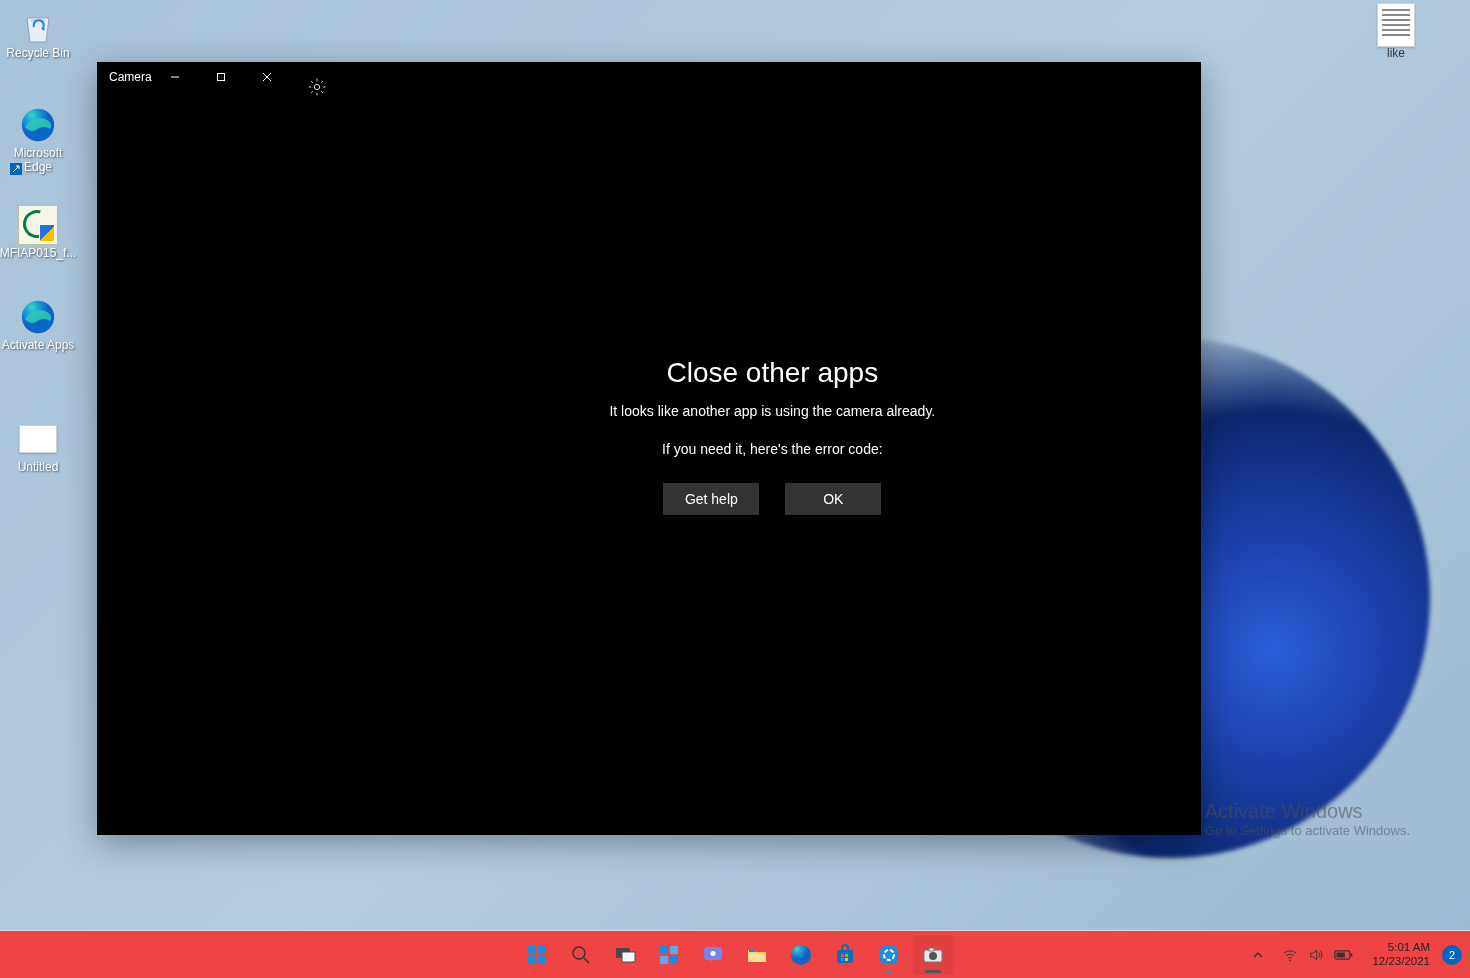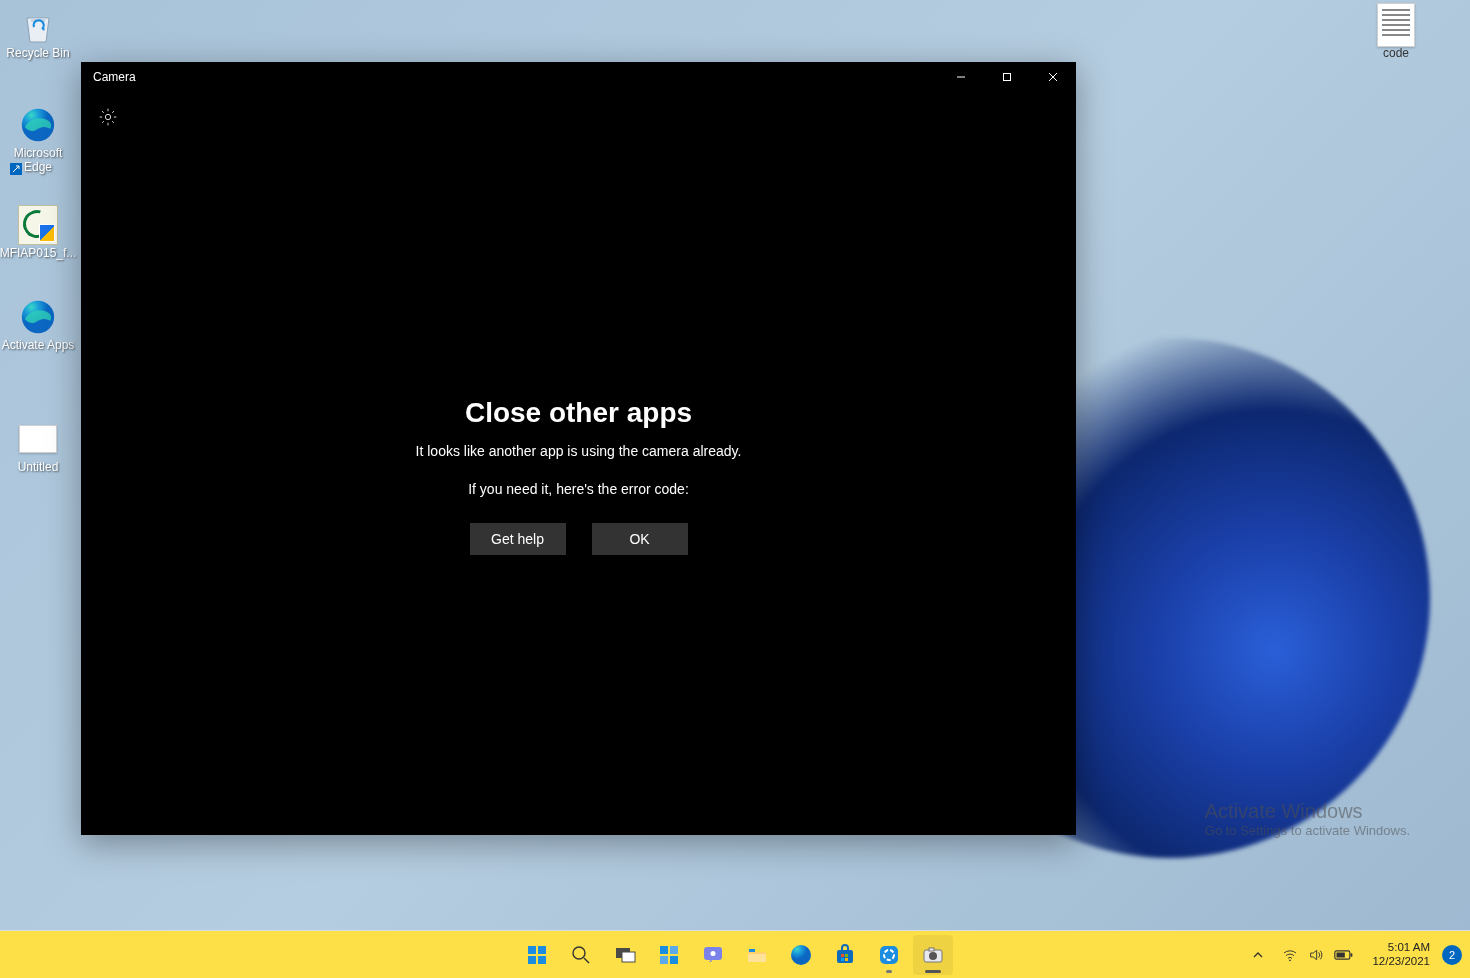--- a/index.html
+++ b/index.html
@@ -53,26 +53,26 @@
     
     .file-rect { width: 38px; height: 44px; background: #fff; border: 1px solid #d0d0d0; box-shadow: 0 1px 2px rgba(0,0,0,0.2); }
     .file-lines { width: 38px; height: 44px; background: #fff; border: 1px solid #d0d0d0; box-shadow: 0 1px 2px rgba(0,0,0,0.2); display:flex; flex-direction:column; gap:3px; padding:5px 4px; }
     .file-lines div { height:2px; background:#888; }
     .mfp-icon { width:40px; height:40px; background:#f5f5e8; border:1px solid #c0c0a0; position:relative; }
     .mfp-icon::before { content:""; position:absolute; left:4px; top:4px; width:22px; height:22px; border:3px solid #0a7a3a; border-radius:50%; border-right-color:transparent; transform:rotate(-30deg);}
     .mfp-icon::after { content:""; position:absolute; right:2px; bottom:2px; width:14px; height:16px; background:linear-gradient(135deg,#1a73e8 0 50%,#fbbc04 50% 100%); border:1px solid #fff;}
     
     .app-window {
       position: absolute;
-      left: 81px; top: 62px;
-      width: 995px; height: 773px;
+      left: 97px; top: 62px;
+      width: 1104px; height: 773px;
       background: #000;
       box-shadow: 0 8px 32px rgba(0,0,0,0.35);
       z-index: 2;
-      display: flex; flex-direction: column;
+      display: flex; 
     }
     .titlebar {
       height: 30px;
       display: flex; align-items: center;
       padding-left: 12px;
       color: #fff;
       font-size: 12px;
     }
     .title-controls {
       margin-left: auto;
@@ -93,21 +93,21 @@
     }
     .camera-body {
       flex: 1;
       display: flex;
       flex-direction: column;
       align-items: center;
       justify-content: center;
       color: #fff;
       padding-bottom: 60px;
     }
-    .err-title { font-size: 28px; font-weight: 700; margin-bottom: 14px; margin-top: 35px; }
+    .err-title { font-size: 28px; font-weight: 400; margin-bottom: 14px; margin-top: 35px; }
     .err-line { font-size: 14px; text-align:center; font-weight:400; }
     .err-spacer { height: 22px; }
     .err-buttons { display:flex; gap:26px; margin-top:26px; }
     .err-buttons button {
       width: 96px; height: 32px;
       background:#333; color:#fff;
       border:none; font-size:14px;
       cursor:pointer;
     }
     
@@ -118,21 +118,21 @@
       text-align: left;
       z-index: 3;
     }
     .watermark .wm-title { font-size: 20px; }
     .watermark .wm-sub { font-size: 13px; }
     
     .taskbar {
       position:absolute;
       left:0; right:0; bottom:0;
       height: 48px;
-      background: #fde047;
+      background: #ef4444;
       border-top: 1px solid #d8dde4;
       display:flex; align-items:center;
       z-index: 5;
     }
     .task-center {
       position:absolute;
       left:50%; transform:translateX(-50%);
       display:flex; gap:4px;
     }
     .task-icon {
@@ -238,21 +238,21 @@
   <div class="icon-img">
     <div class="file-lines">
         <div></div>
         <div></div>
         <div></div>
         <div></div>
         <div></div>
         <div></div>
       </div>
   </div>
-  <div class="icon-label" style="color:#333; text-shadow:none;">code</div>
+  <div class="icon-label" style="color:#333; text-shadow:none;">like</div>
 </div>
 
 <div class="app-window">
   <div class="titlebar">
     <span>Camera</span>
     <div class="title-controls">
       <div class="title-btn">
         <svg width="10" height="10" viewBox="0 0 10 10">
             <path d="M1 5 H9" class="stroke-w"></path>
           </svg>

